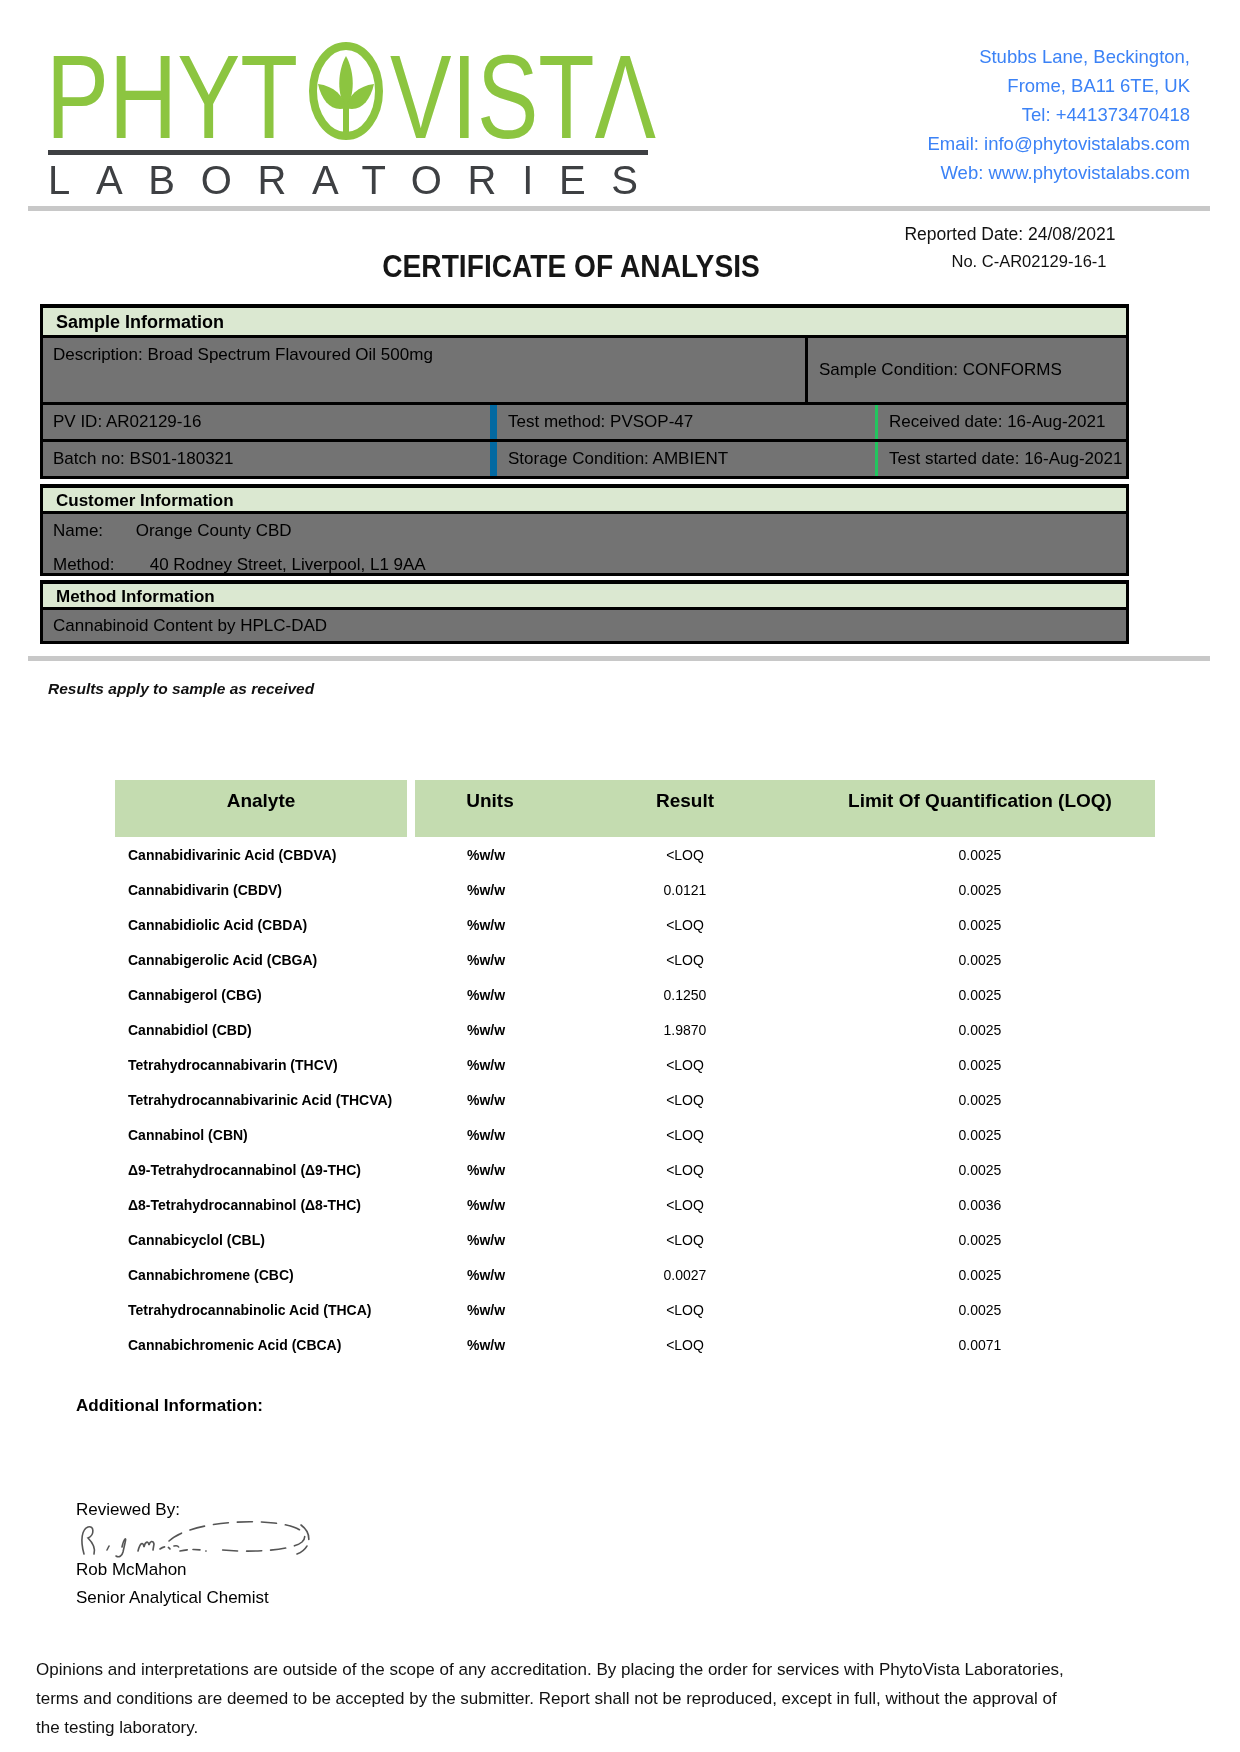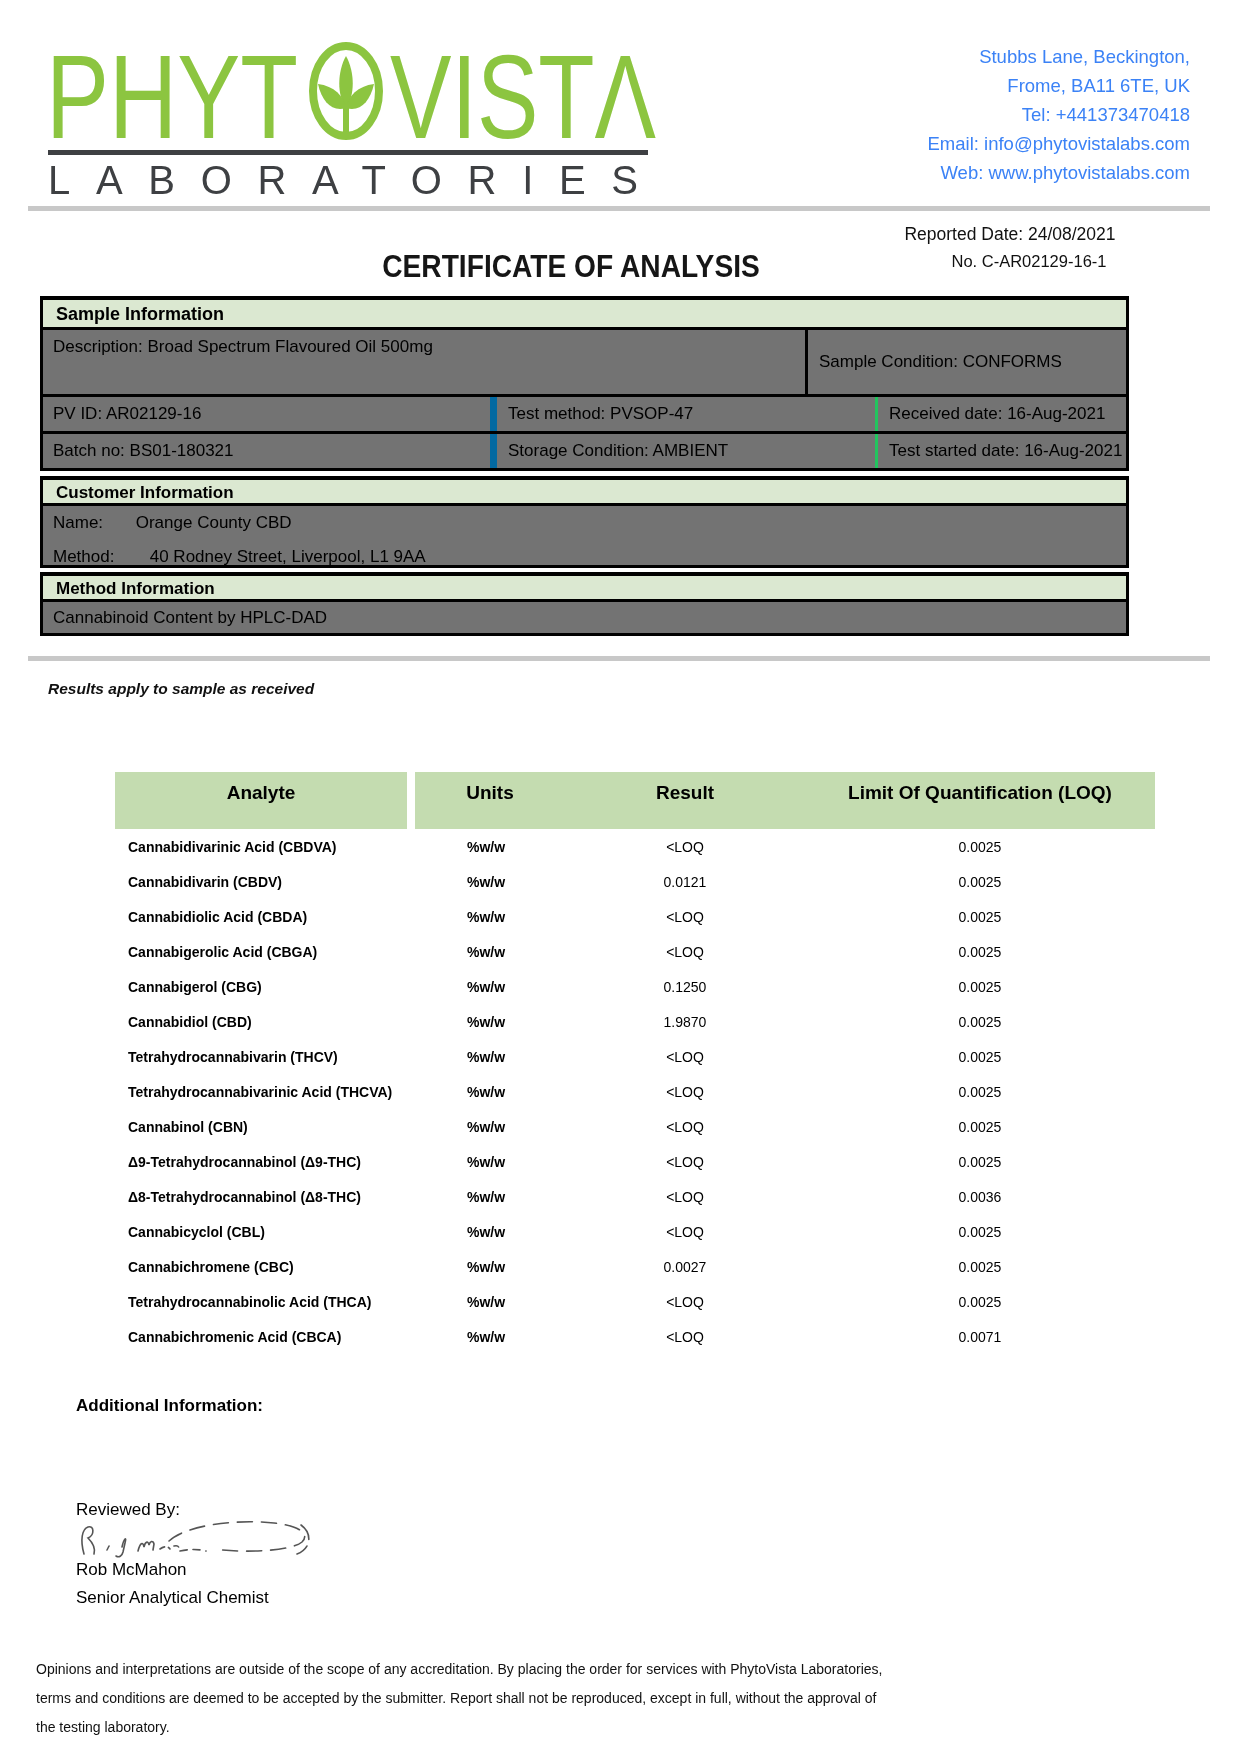--- a/index.html
+++ b/index.html
@@ -14,21 +14,21 @@
   .rule-top{top:206px;}
   .rule-mid{top:656px;}
   .report-meta{position:absolute;top:224px;right:40px;width:380px;text-align:center;}
   .reported-date{font-size:17.5px;color:#111;}
   .cert-no{font-size:16.5px;margin-top:7px;padding-left:38px;color:#111;}
   .coa-title{position:absolute;left:300px;top:248px;width:542px;text-align:center;
              font-weight:bold;font-size:32px;letter-spacing:0px;color:#161616;
              transform:scaleX(.88);}
 
   
-  .info-stack{position:absolute;left:40px;top:296px;width:1089px;box-sizing:border-box;}
+  .info-stack{position:absolute;left:40px;top:304px;width:1089px;box-sizing:border-box;}
   .secbar{box-sizing:border-box;border:3px solid #000;border-top-width:4px;background:#dbe8d1;
           height:34px;font-weight:bold;font-size:18px;padding:4px 0 0 13px;}
   .secbar.small{height:30px;font-size:17px;padding-top:3px;}
   .box-row{box-sizing:border-box;border:3px solid #000;border-top:0;display:flex;background:#737373;}
   .row-desc{height:67px;}
   .cell-desc{flex:1;border-right:3px solid #000;padding:7px 0 0 10px;font-size:17px;}
   .cell-cond{width:318px;display:flex;align-items:center;padding-left:11px;font-size:17px;box-sizing:border-box;}
   .row-3col{height:37px;}
   .row-3col .c{display:flex;align-items:center;font-size:17px;box-sizing:border-box;padding-left:10px;}
   .c.c1{width:454px;border-right:7px solid #0369a1;}
@@ -41,21 +41,21 @@
   .lab{display:inline-block;}
   .lab-name{width:78px;}
   .lab-addr{width:92px;}
   .method-box{height:34px;align-items:center;padding-left:10px;font-size:17px;}
 
   .results-note{position:absolute;left:48px;top:680px;font-weight:bold;font-style:italic;
                 font-size:15.5px;color:#111;}
 
   
   .results{position:absolute;left:115px;top:772px;width:1040px;}
-  .thead{display:flex;height:57px;}
+  .thead{display:flex;height:57px;margin-top:8px;}
   .th{background:#c4dcb0;font-weight:bold;font-size:19px;text-align:center;
       padding-top:10px;box-sizing:border-box;}
   .th-analyte{width:292px;}
   .th-gap{width:8px;background:#fff;}
   .th-rest{flex:1;background:#c4dcb0;display:flex;}
   .th-units{width:150px;}
   .th-result{width:240px;}
   .th-loq{flex:1;}
   .trow{display:flex;height:35px;align-items:center;}
   .tcell{box-sizing:border-box;}
@@ -64,21 +64,21 @@
   .c-result{width:240px;text-align:center;font-size:14px;}
   .c-loq{width:350px;text-align:center;font-size:14px;}
 
   
   .additional{position:absolute;left:76px;top:1396px;font-weight:bold;font-size:17px;}
   .reviewed{position:absolute;left:76px;top:1500px;font-size:17px;}
   .signature{position:absolute;left:74px;top:1512px;}
   .reviewer-name{position:absolute;left:76px;top:1560px;font-size:17px;}
   .reviewer-title{position:absolute;left:76px;top:1588px;font-size:17px;}
 
-  .footer{position:absolute;left:36px;top:1655px;width:1165px;font-size:14px;
+  .footer{position:absolute;left:36px;top:1655px;width:1165px;font-size:17px;
           line-height:29px;color:#111;}
 </style>
 </head>
 <body>
 
 <div class="page">
 
   <div class="logo">
     <svg width="612" height="172" viewBox="0 0 612 172">
       <text x="0" y="102" font-size="118" fill="#8cc540" textLength="252" lengthAdjust="spacingAndGlyphs">PHYT</text>

